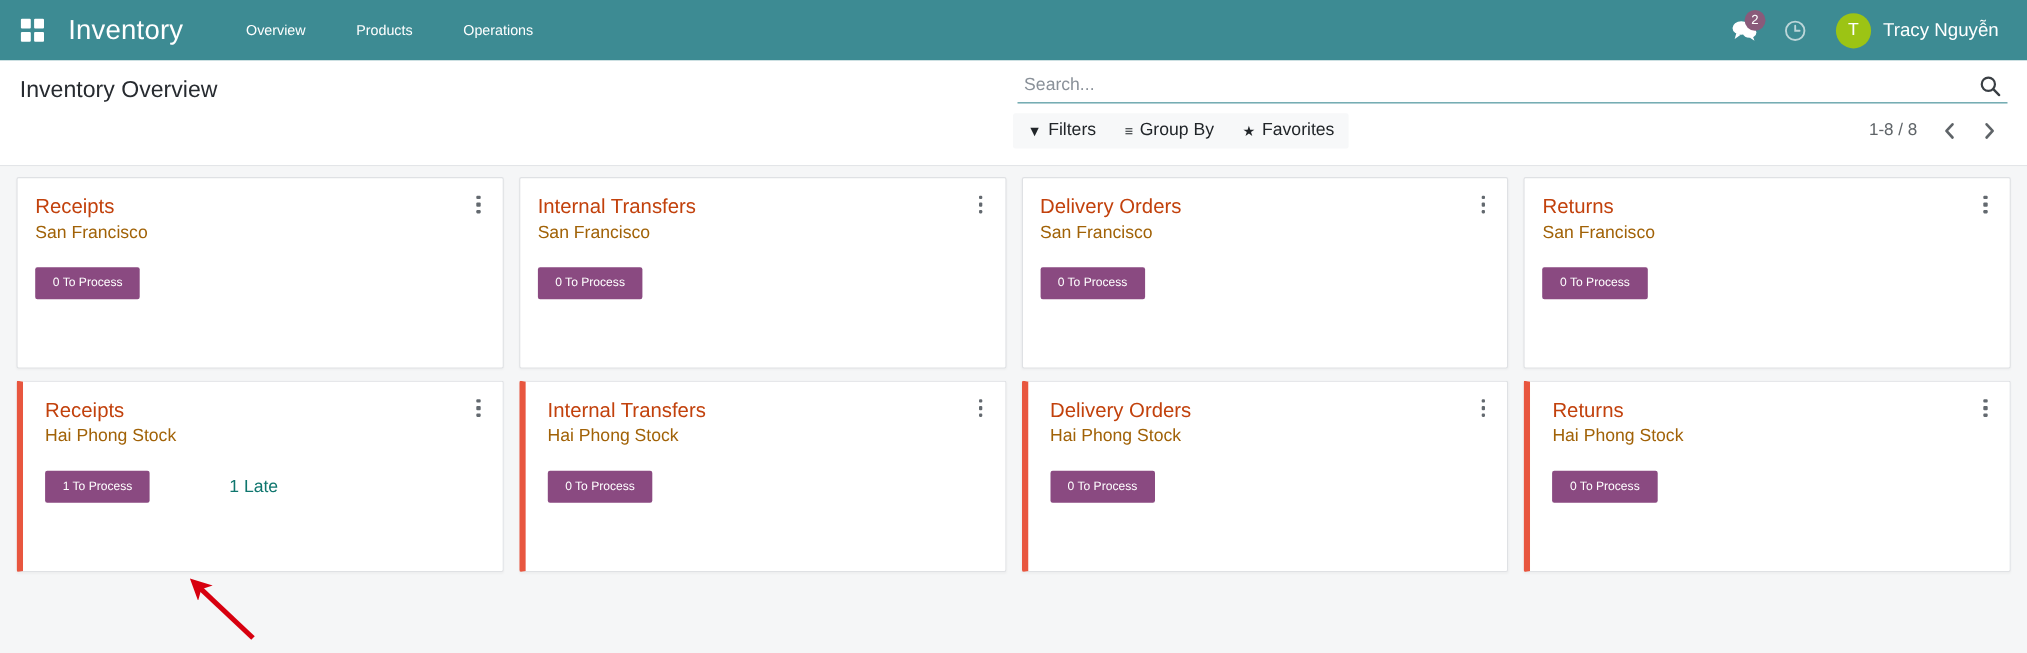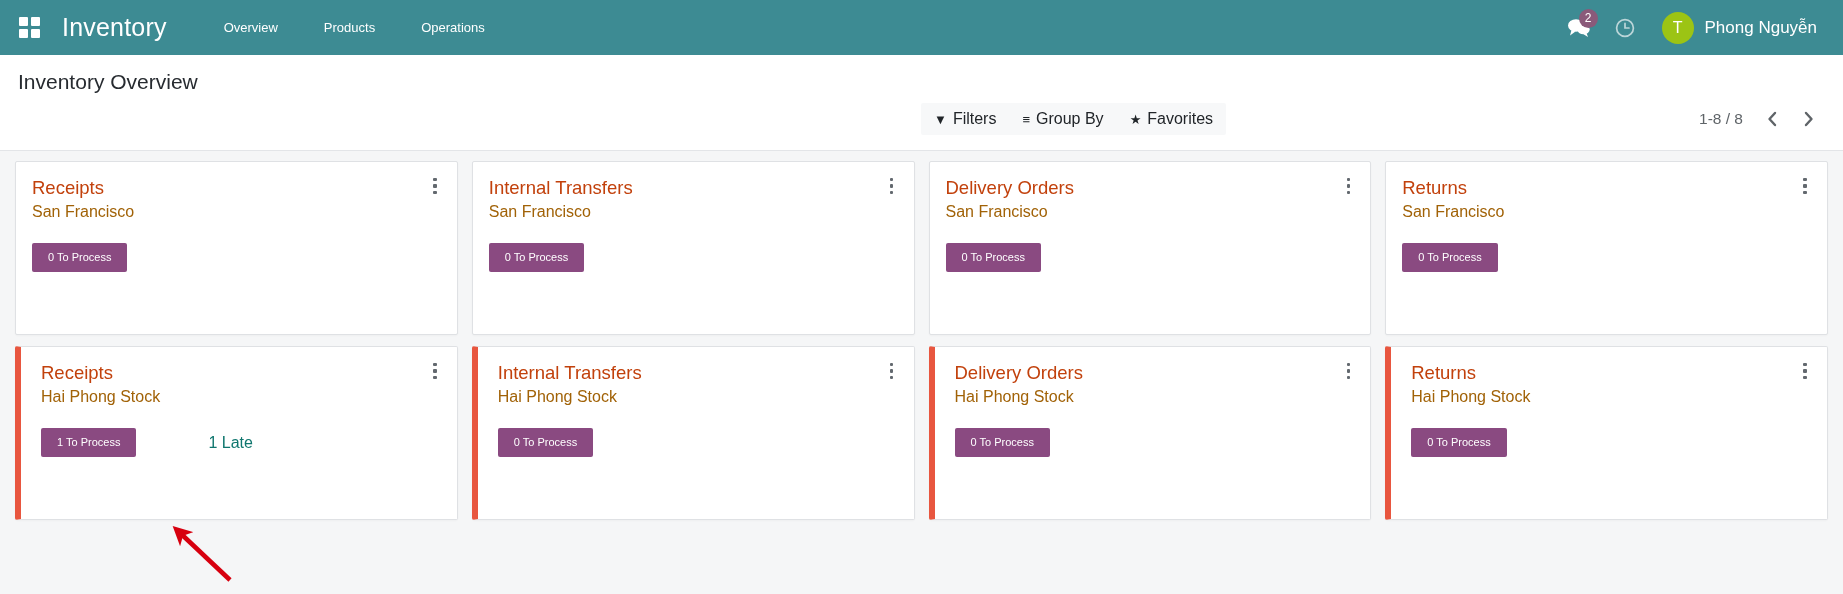--- a/index.html
+++ b/index.html
@@ -381,32 +381,41 @@
 
       <div class="sys-icon">
         <svg width="22" height="22" viewBox="0 0 22 22" aria-hidden="true">
           <circle cx="11" cy="11" r="8.4" fill="none" stroke="#bcd6d9" stroke-width="1.7"></circle>
           <path d="M11 6.4 V11 H15" fill="none" stroke="#bcd6d9" stroke-width="1.7" stroke-linecap="round"></path>
         </svg>
       </div>
 
       <div class="user-box">
         <div class="avatar">T</div>
-        <div class="user-name">Phong Nguyễn</div>
+        <div class="user-name">Tracy Nguyễn</div>
       </div>
 
     </div>
   </div>
 
   <div class="control-panel">
 
     <div class="cp-row1">
 
       <div class="page-title">Inventory Overview</div>
 
+      <div class="search-wrap">
+        <input class="search-input" type="text" placeholder="Search..." style="">
+        <button class="search-btn">
+          <svg width="20" height="20" viewBox="0 0 20 20" aria-hidden="true">
+            <circle cx="8.6" cy="8.6" r="6" fill="none" stroke="currentColor" stroke-width="2"></circle>
+            <line x1="13.1" y1="13.1" x2="18.4" y2="18.4" stroke="currentColor" stroke-width="2.2" stroke-linecap="round"></line>
+          </svg>
+        </button>
+      </div>
     </div>
 
     <div class="cp-row2">
 
       <div class="filter-bar">
 
         <button class="filter-btn">
           <span class="fi">▼</span>
           <span>Filters</span>
         </button>

